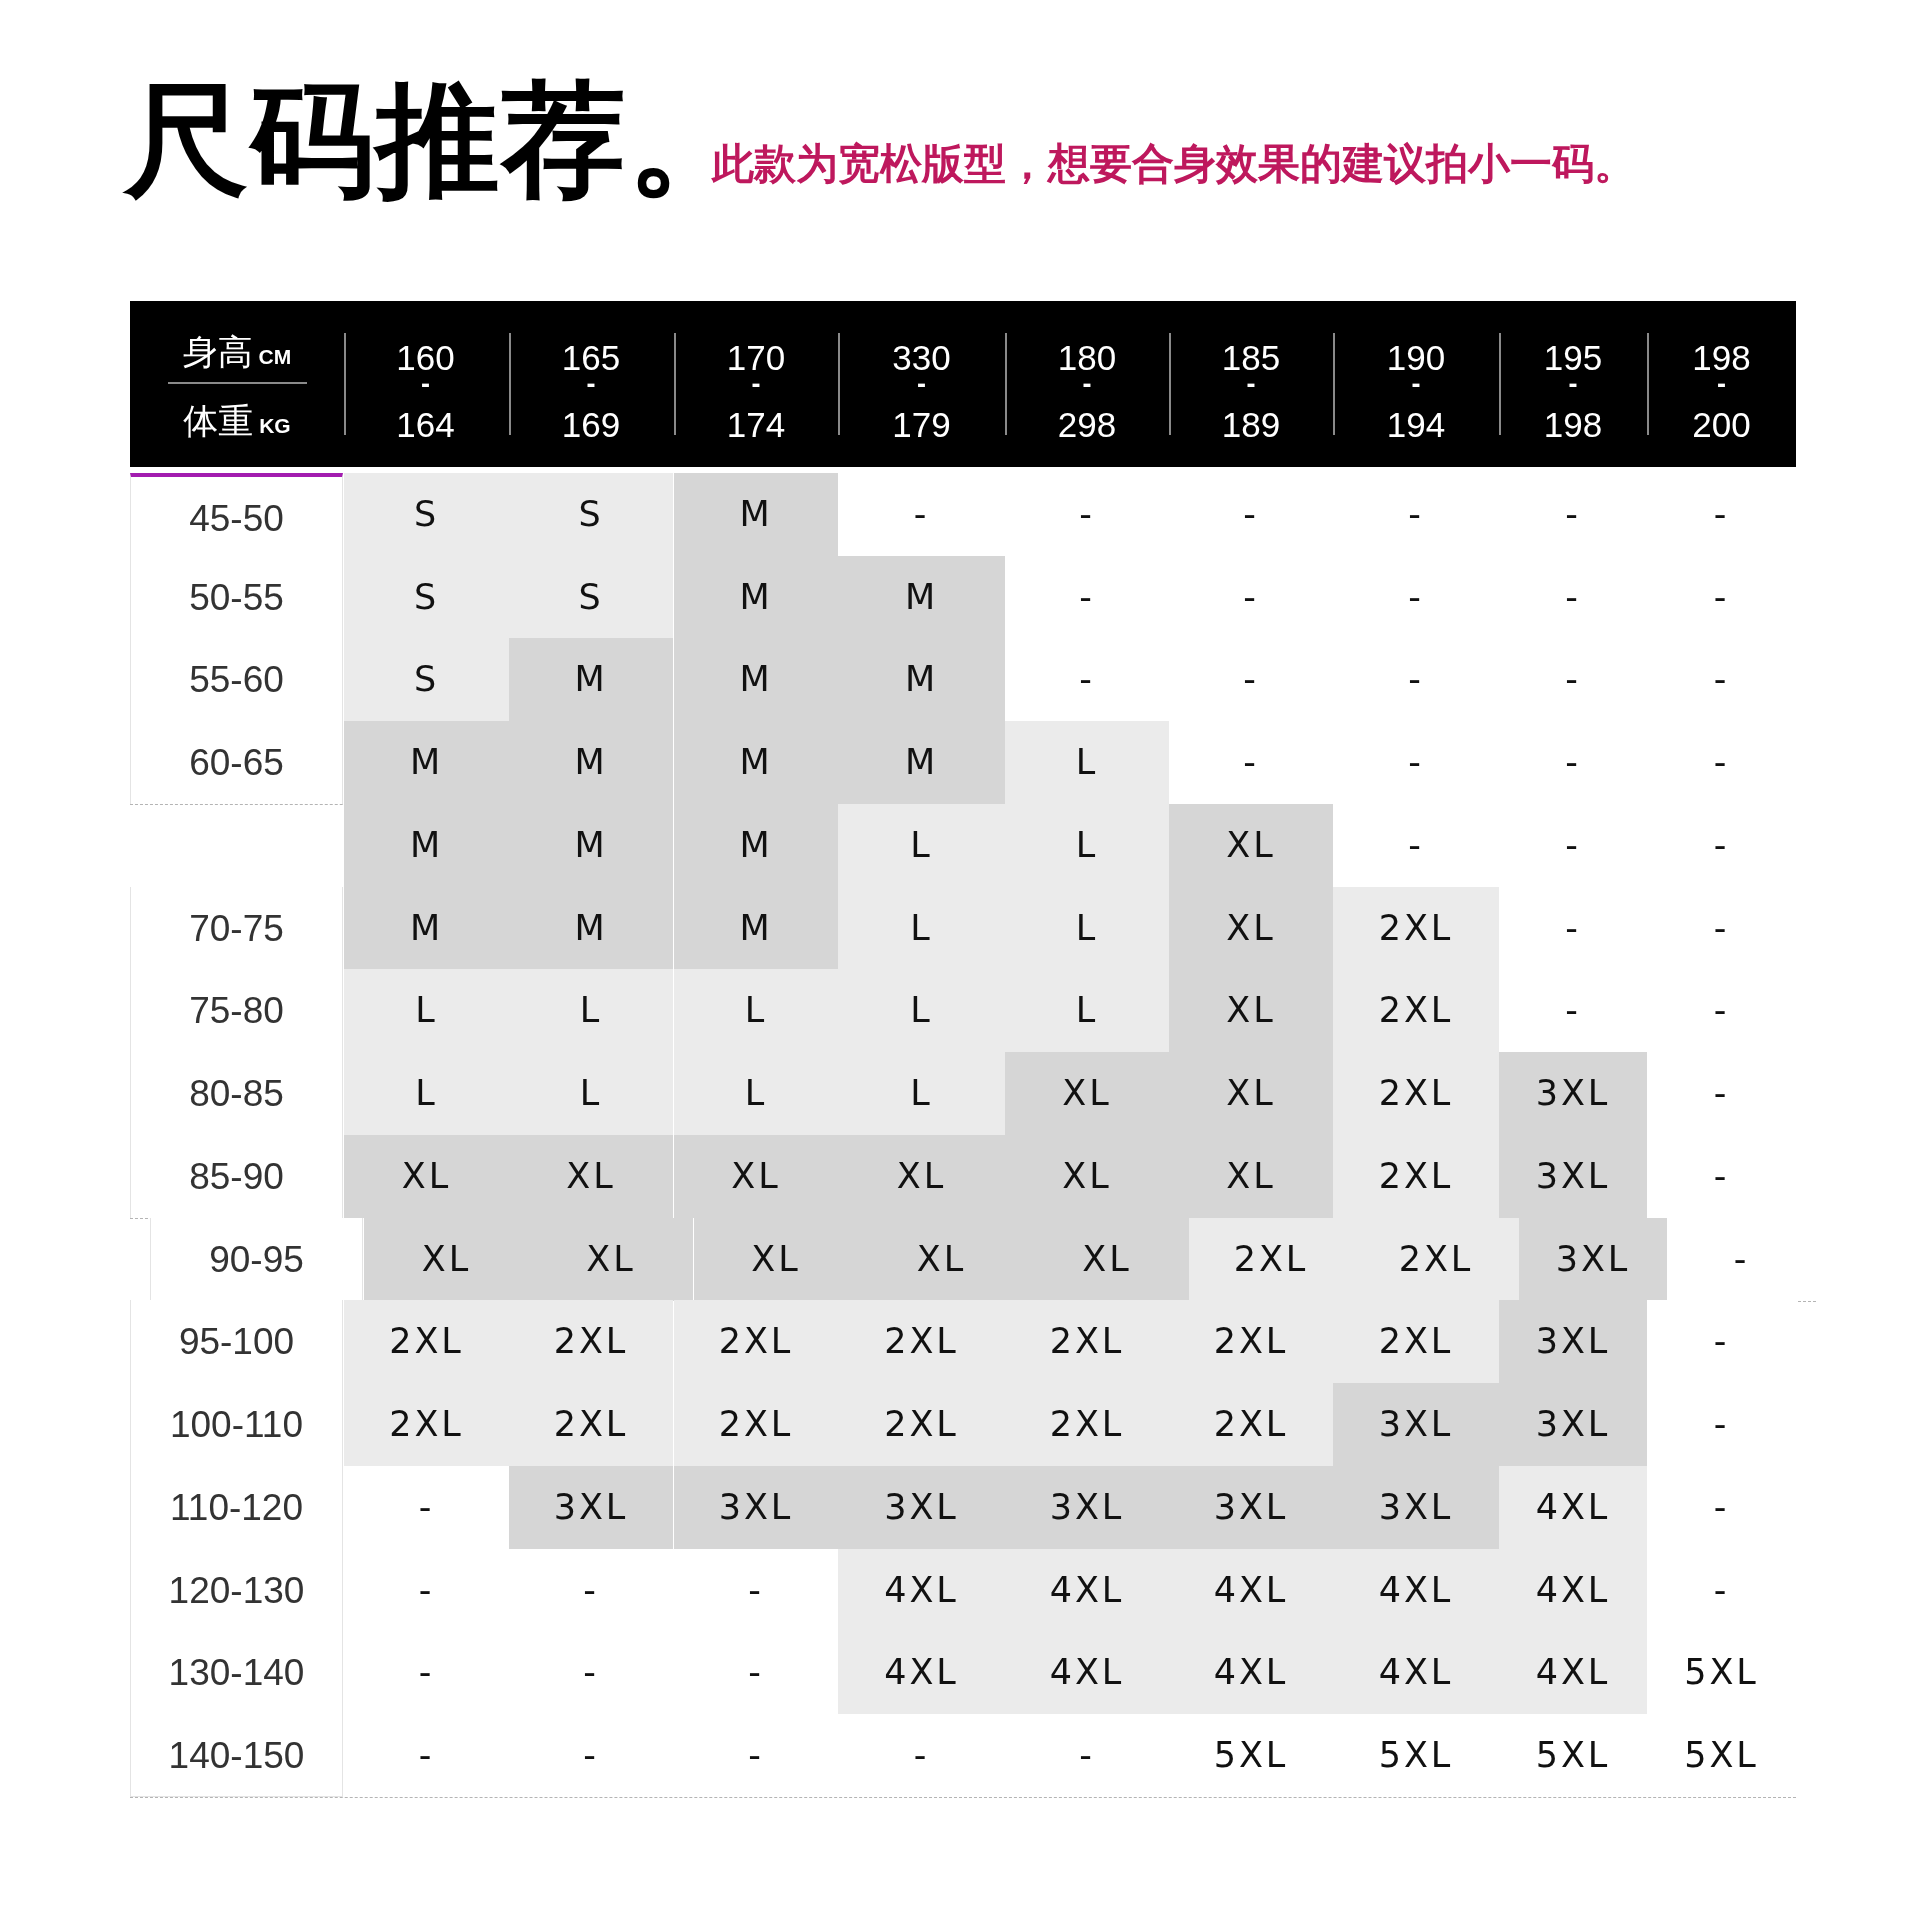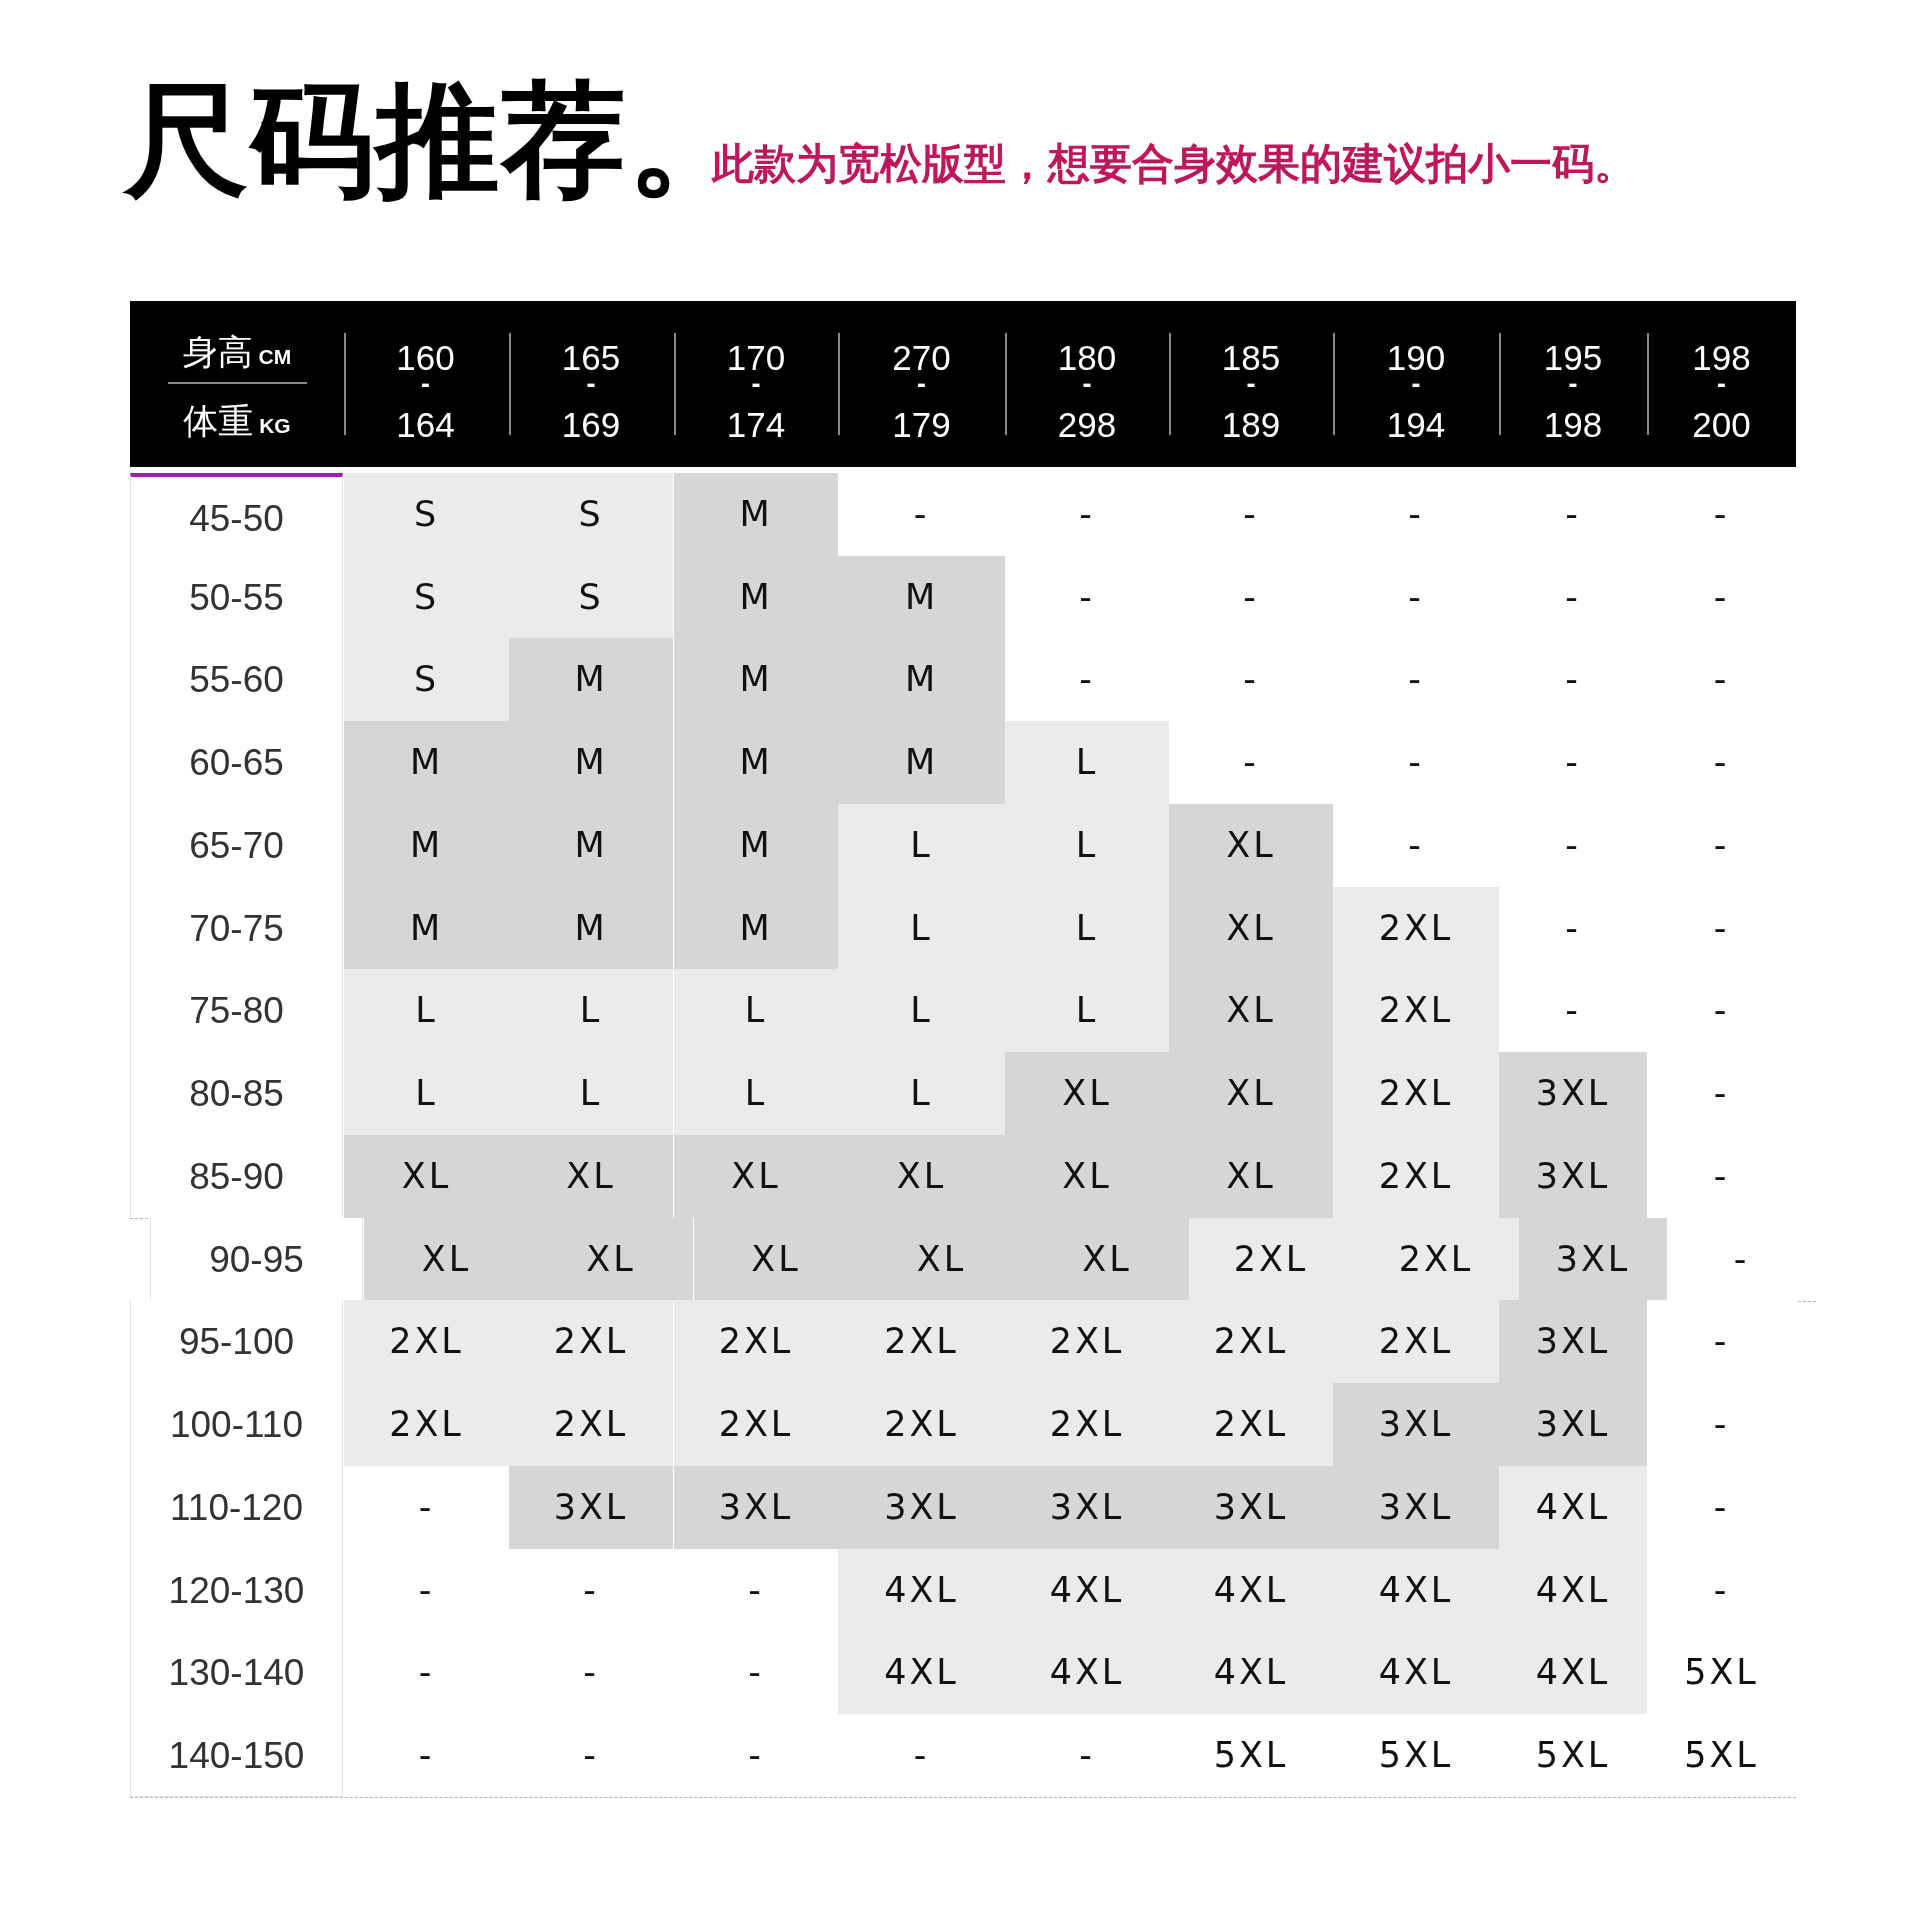--- a/index.html
+++ b/index.html
@@ -208,21 +208,21 @@
           <div class="bot">169</div>
         </div>
         <div class="hcell" style="left: 544px; width: 164px;">
           <div class="sep"></div>
           <div class="top">170</div>
           <div class="dash">-</div>
           <div class="bot">174</div>
         </div>
         <div class="hcell" style="left: 708px; width: 167px;">
           <div class="sep"></div>
-          <div class="top">270</div>
+          <div class="top">330</div>
           <div class="dash">-</div>
           <div class="bot">179</div>
         </div>
         <div class="hcell" style="left: 875px; width: 164px;">
           <div class="sep"></div>
           <div class="top">180</div>
           <div class="dash">-</div>
           <div class="bot">298</div>
         </div>
         <div class="hcell" style="left: 1039px; width: 164px;">
@@ -298,21 +298,20 @@
         <div class="cell c-M" style="left:544px;width:164px">M</div>
         <div class="cell c-M" style="left:708px;width:167px">M</div>
         <div class="cell c-L" style="left:875px;width:164px">L</div>
         <div class="cell c-none" style="left:1039px;width:164px">-</div>
         <div class="cell c-none" style="left:1203px;width:166px">-</div>
         <div class="cell c-none" style="left:1369px;width:148px">-</div>
         <div class="cell c-none" style="left:1517px;width:149px">-</div>
         <div class="line"></div>
       </div>
       <div class="row" style="top: 331px;">
-        <div class="rlabel">65-70</div>
         <div class="cell c-M" style="left:214px;width:165px">M</div>
         <div class="cell c-M" style="left:379px;width:164px">M</div>
         <div class="cell c-M" style="left:544px;width:164px">M</div>
         <div class="cell c-L" style="left:708px;width:167px">L</div>
         <div class="cell c-L" style="left:875px;width:164px">L</div>
         <div class="cell c-XL" style="left:1039px;width:164px">XL</div>
         <div class="cell c-none" style="left:1203px;width:166px">-</div>
         <div class="cell c-none" style="left:1369px;width:148px">-</div>
         <div class="cell c-none" style="left:1517px;width:149px">-</div>
         <div class="line"></div>

